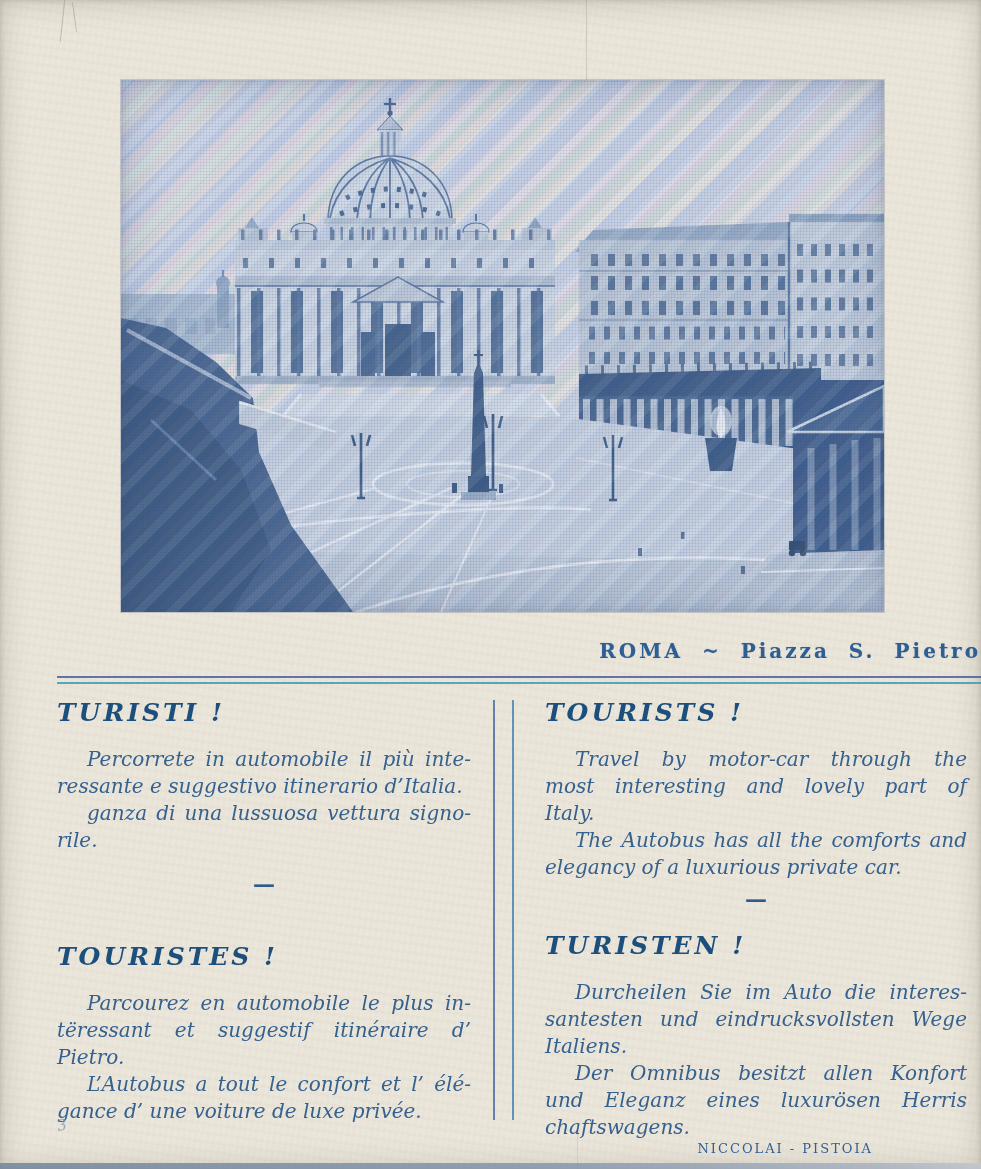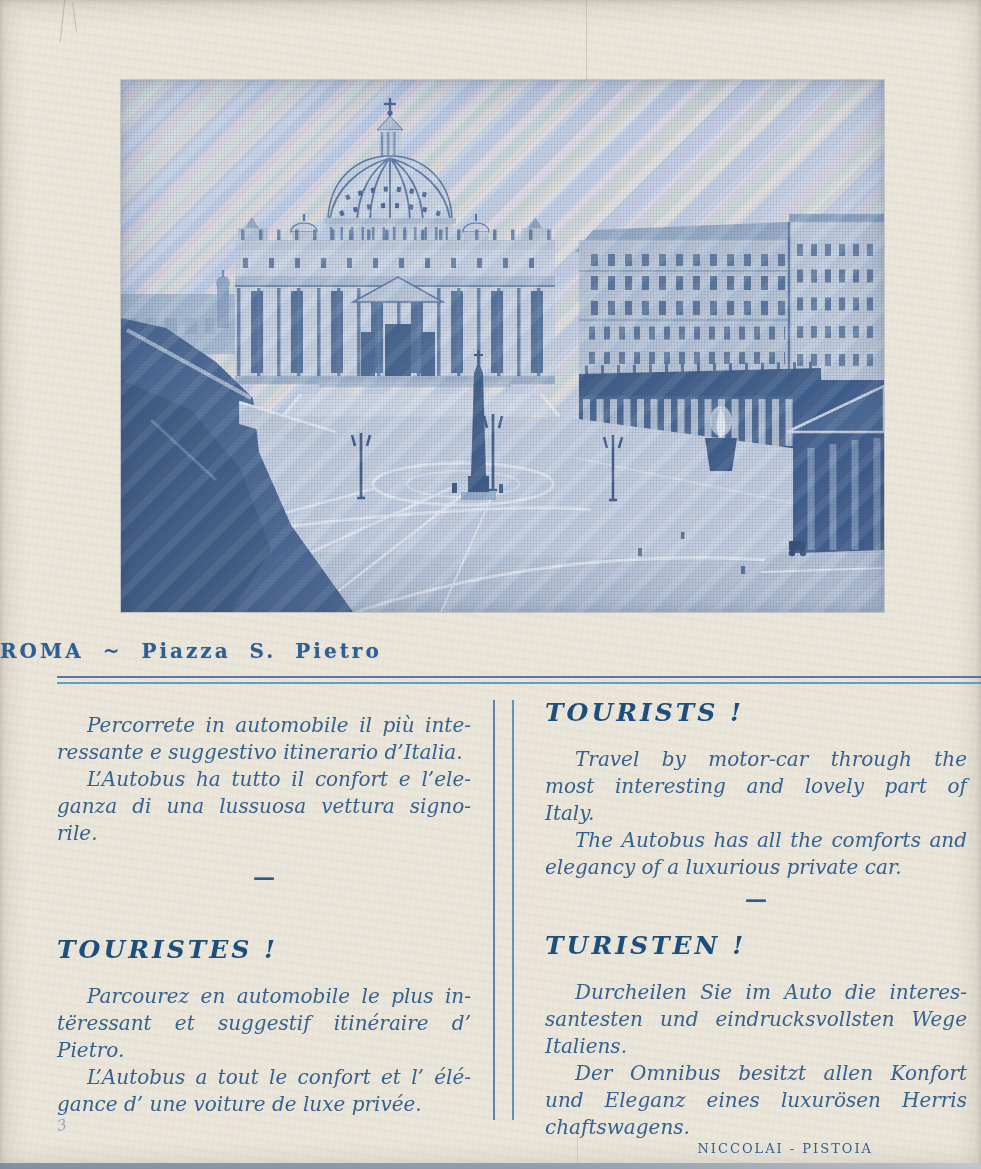--- a/index.html
+++ b/index.html
@@ -26,21 +26,21 @@
     box-shadow: inset 0 0 46px rgba(35,60,105,.28), inset 0 0 8px rgba(35,60,105,.25);
     background:rgba(70,100,160,.05); }
   .photo .halftone { position:absolute; inset:0; z-index:3; pointer-events:none;
     background-image:
       radial-gradient(circle, rgba(45,75,125,.20) 0.8px, rgba(0,0,0,0) 1.1px),
       repeating-linear-gradient(135deg, rgba(255,255,255,.16) 0 8px,
         rgba(186,198,224,.12) 8px 16px, rgba(228,208,218,.13) 16px 24px);
     background-size: 3px 3px, auto; }
   
   .caption {
-    position:absolute; left:0; right:0; top:639px; text-align:left;
+    position:absolute; left:0; right:0; top:639px; text-align:right;
     font-size:20px; font-weight:bold; letter-spacing:3px; word-spacing:9px;
     color:#2d5f93; text-shadow:0 0 1px rgba(45,95,147,.35);
   }
   .imprint {
     position:absolute; right:108px; top:1141px;
     font-size:13px; font-weight:normal; letter-spacing:2px; color:#2f5f96;
   }
   
   .rule-h { position:absolute; left:57px; right:0; top:676px; height:4px;
     border-top:2px solid #4c5ea6; border-bottom:2px solid #3f9ab8; opacity:.85; }
@@ -246,26 +246,26 @@
     <div class="wash"></div>
     <div class="halftone"></div>
   </div>
 
   <div class="caption">ROMA ~ Piazza S. Pietro</div>
 
   <div class="rule-h"></div>
   <div class="rule-v"></div>
 
   <div class="col col-left">
+    <h2 class="brochure-heading">TURISTI !</h2>
     <div class="para">
         <div class="jline">Percorrete in automobile il più inte-</div>
         <div class="jline">ressante e suggestivo itinerario d’Italia.</div>
       </div>
     <div class="para">
-        <div class="jline">L’Autobus ha tutto il confort e l’ele-</div>
         <div class="jline">ganza di una lussuosa vettura signo-</div>
         <div class="jline">rile.</div>
       </div>
     <div class="dash-sep dash-left">—</div>
     <h2 class="brochure-heading">TOURISTES !</h2>
     <div class="para">
         <div class="jline">Parcourez en automobile le plus in-</div>
         <div class="jline">tëressant et suggestif itinéraire d’ Pietro.</div>
       </div>
     <div class="para">

